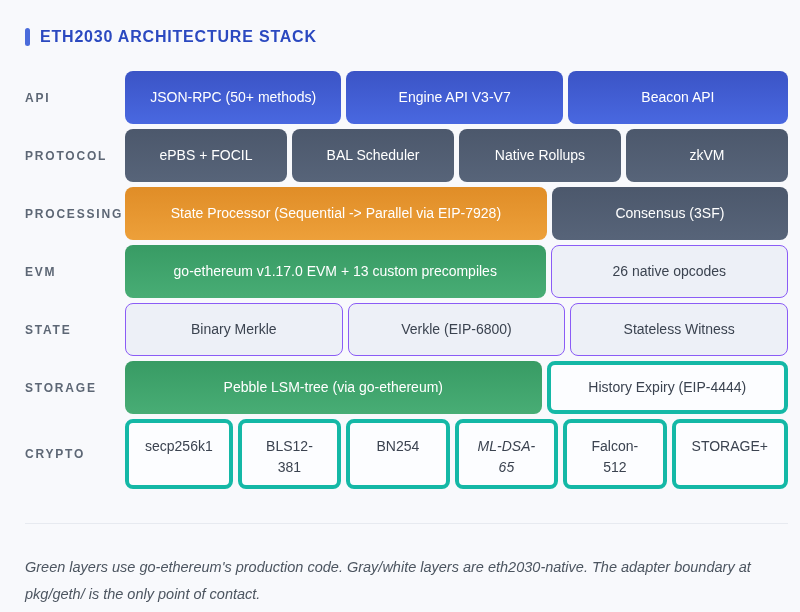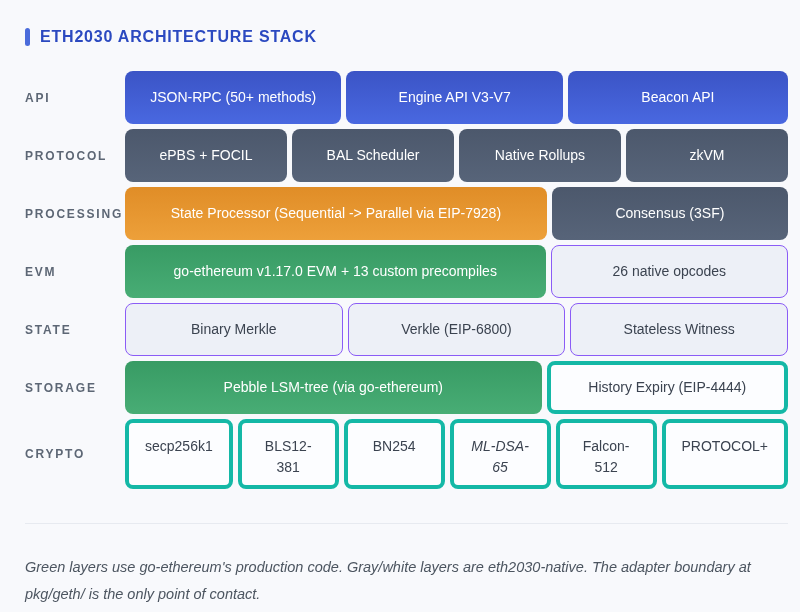--- a/index.html
+++ b/index.html
@@ -174,21 +174,21 @@
         </div>
       </div>
       <div class="row tall">
         <span class="row-label">CRYPTO</span>
         <div class="blocks">
           <div class="block style-white" style="flex: 1 1 0px;">secp256k1</div>
           <div class="block style-white" style="flex: 1 1 0px;">BLS12-381</div>
           <div class="block style-white" style="flex: 1 1 0px;">BN254</div>
           <div class="block style-white" style="flex: 1 1 0px; font-style: italic;">ML-DSA-65</div>
           <div class="block style-white" style="flex: 1 1 0px;">Falcon-512</div>
-          <div class="block style-white" style="flex: 1 1 0px;">PROTOCOL+</div>
+          <div class="block style-white" style="flex: 1 1 0px;">STORAGE+</div>
         </div>
       </div>
     </div>
 
   <div class="divider"></div>
 
   <p class="footer-note">Green layers use go-ethereum's production code. Gray/white layers are eth2030-native. The adapter boundary at pkg/geth/ is the only point of contact.</p>
 
 </div>
 

